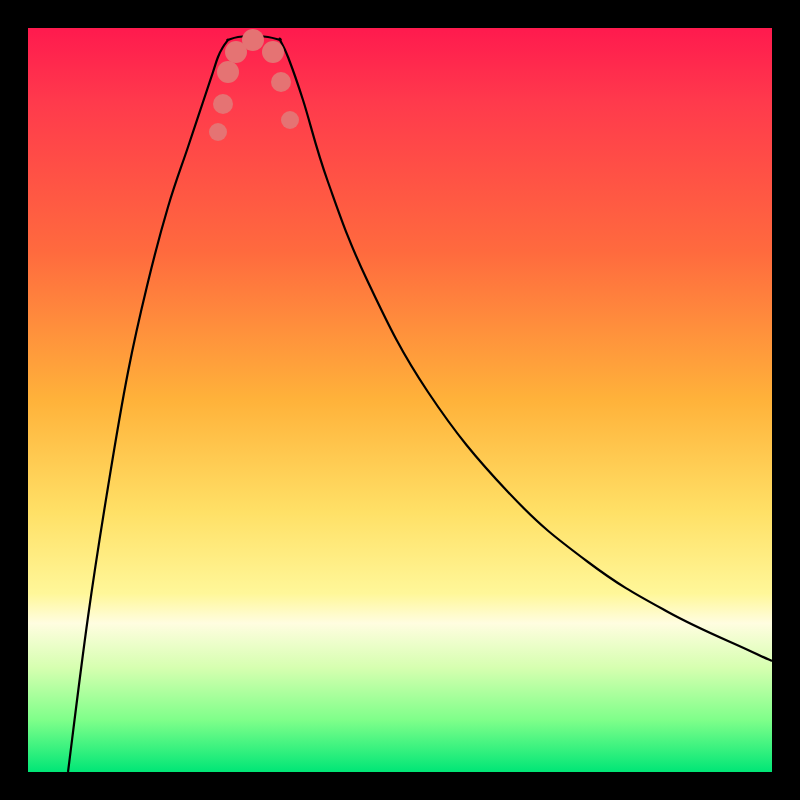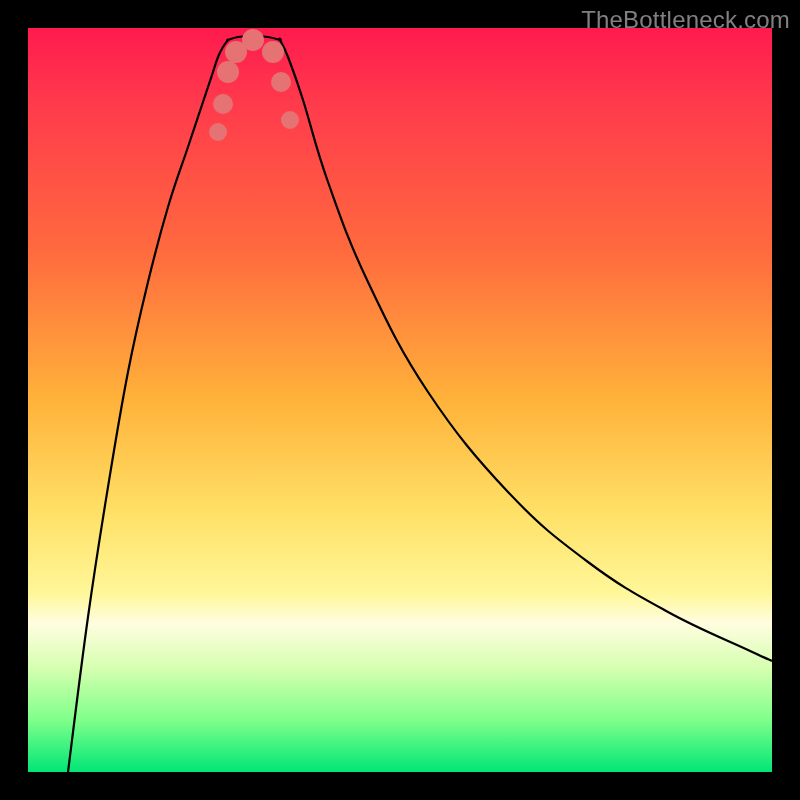--- a/index.html
+++ b/index.html
@@ -63,14 +63,13 @@
           <circle cx="200" cy="44" r="11" fill="#e57373"></circle>
           <circle cx="208" cy="24" r="11" fill="#e57373"></circle>
           <circle cx="225" cy="12" r="11" fill="#e57373"></circle>
           <circle cx="245" cy="24" r="11" fill="#e57373"></circle>
           <circle cx="253" cy="54" r="10" fill="#e57373"></circle>
           <circle cx="262" cy="92" r="9" fill="#e57373"></circle>
         </g>
     </svg>
   </div>
 
-  <div class="watermark">TheBottleneck.com</div>
 </div>
 
 </body></html>

